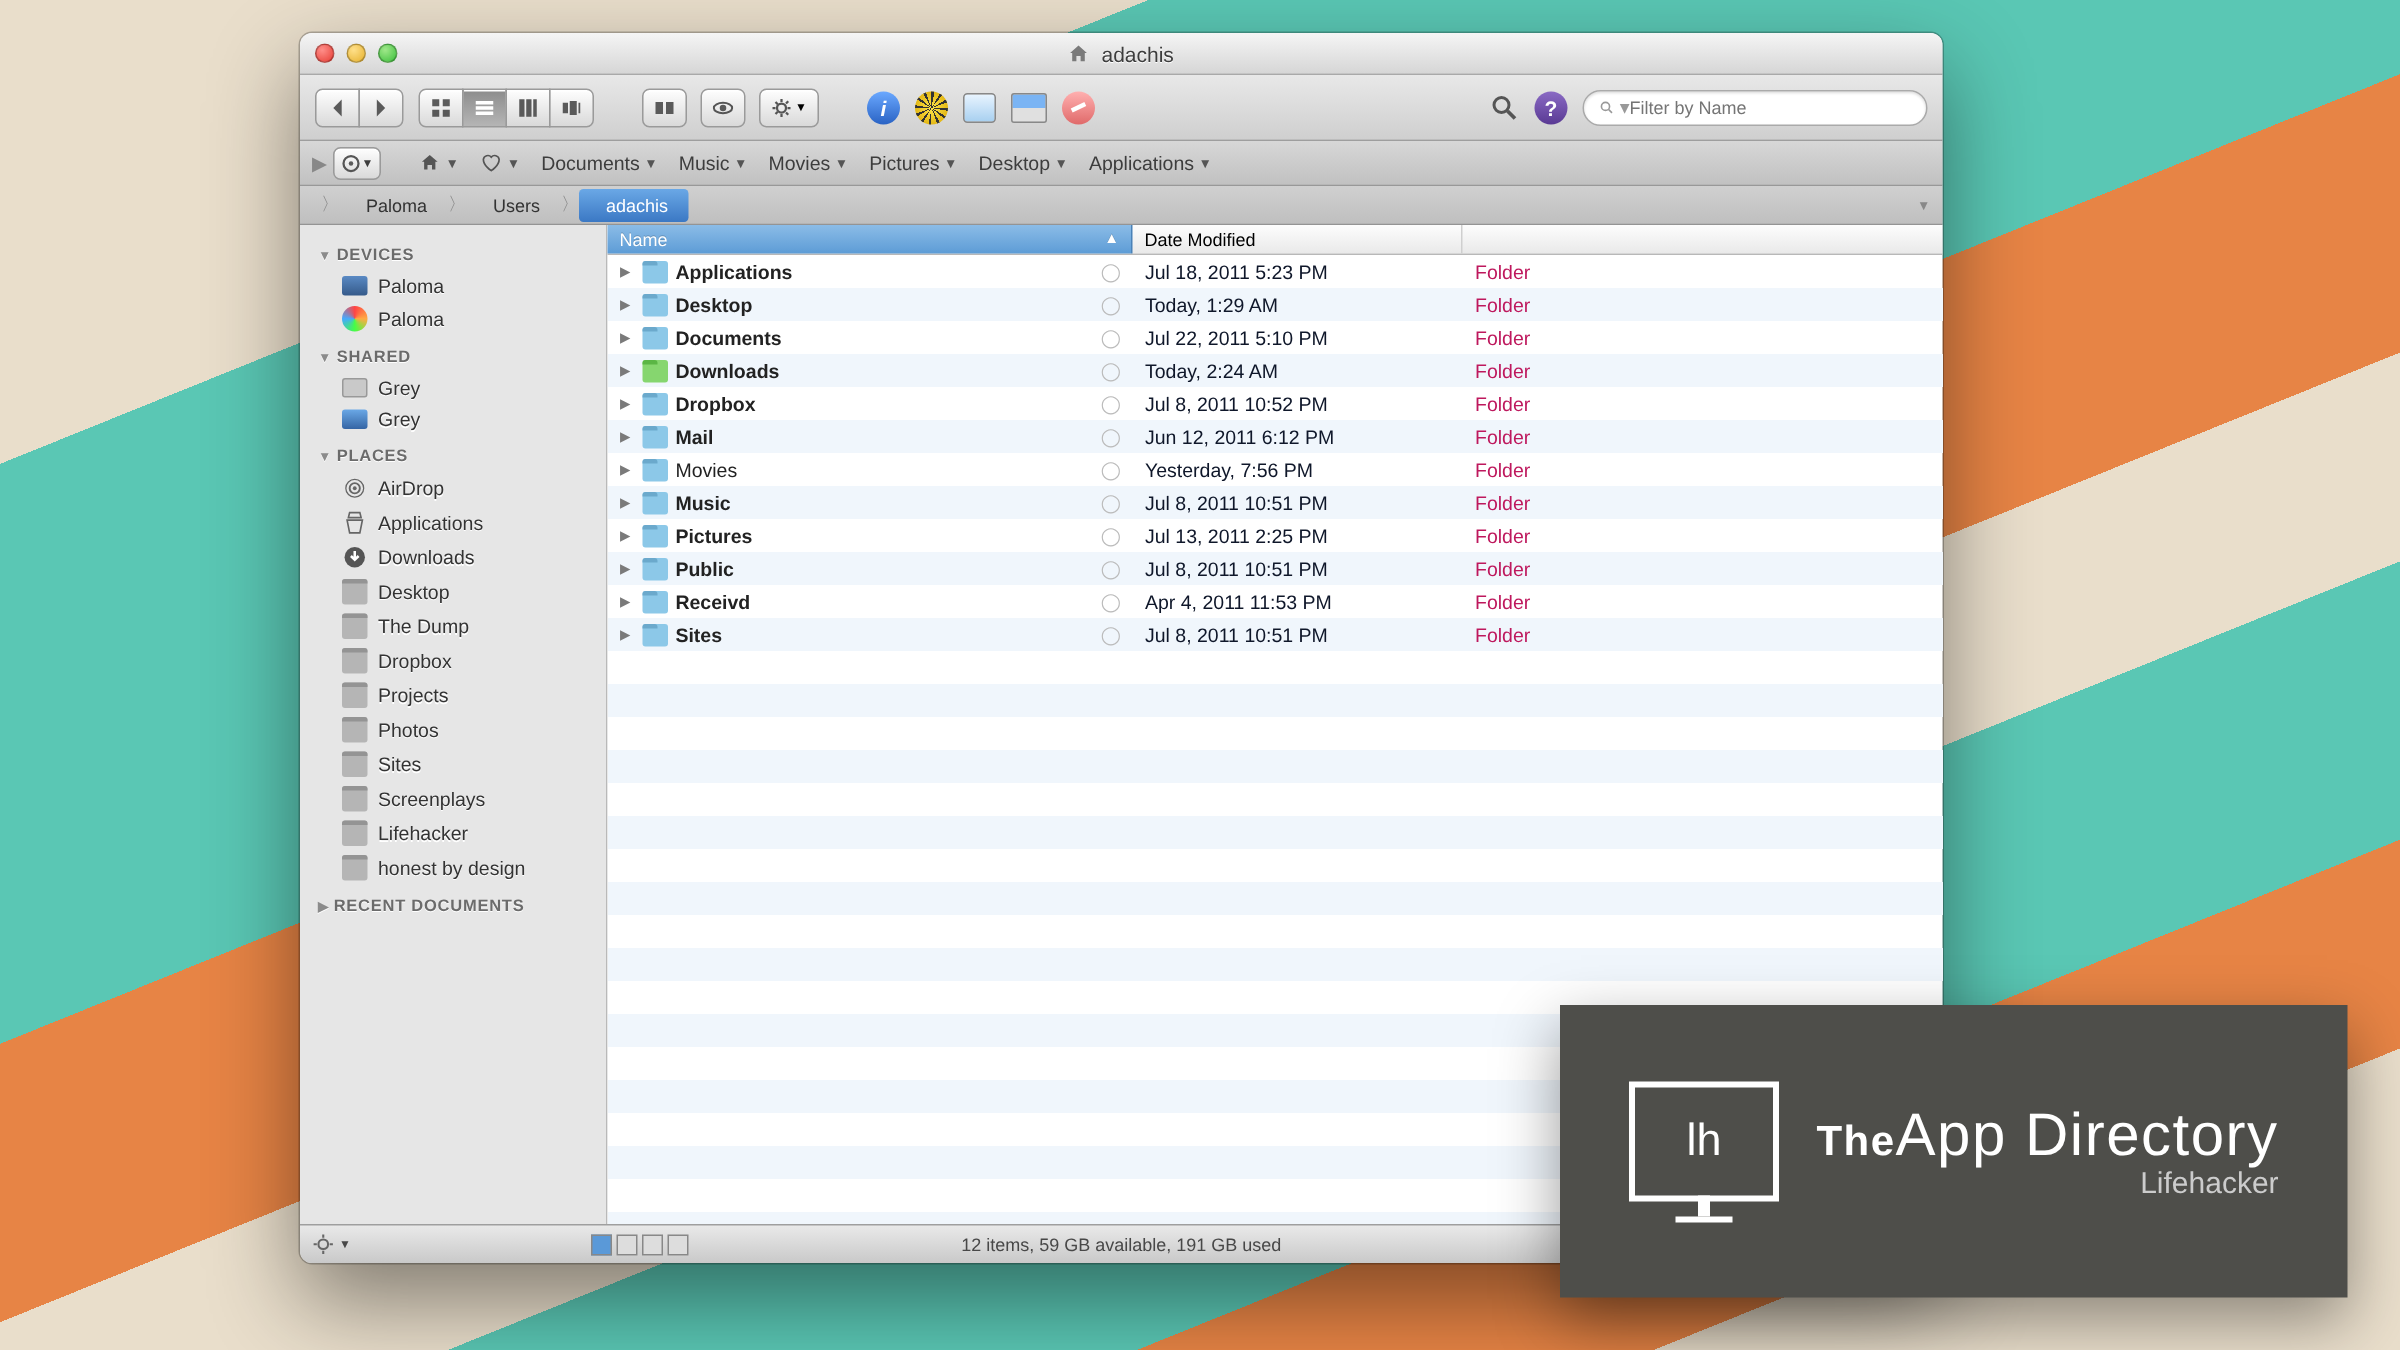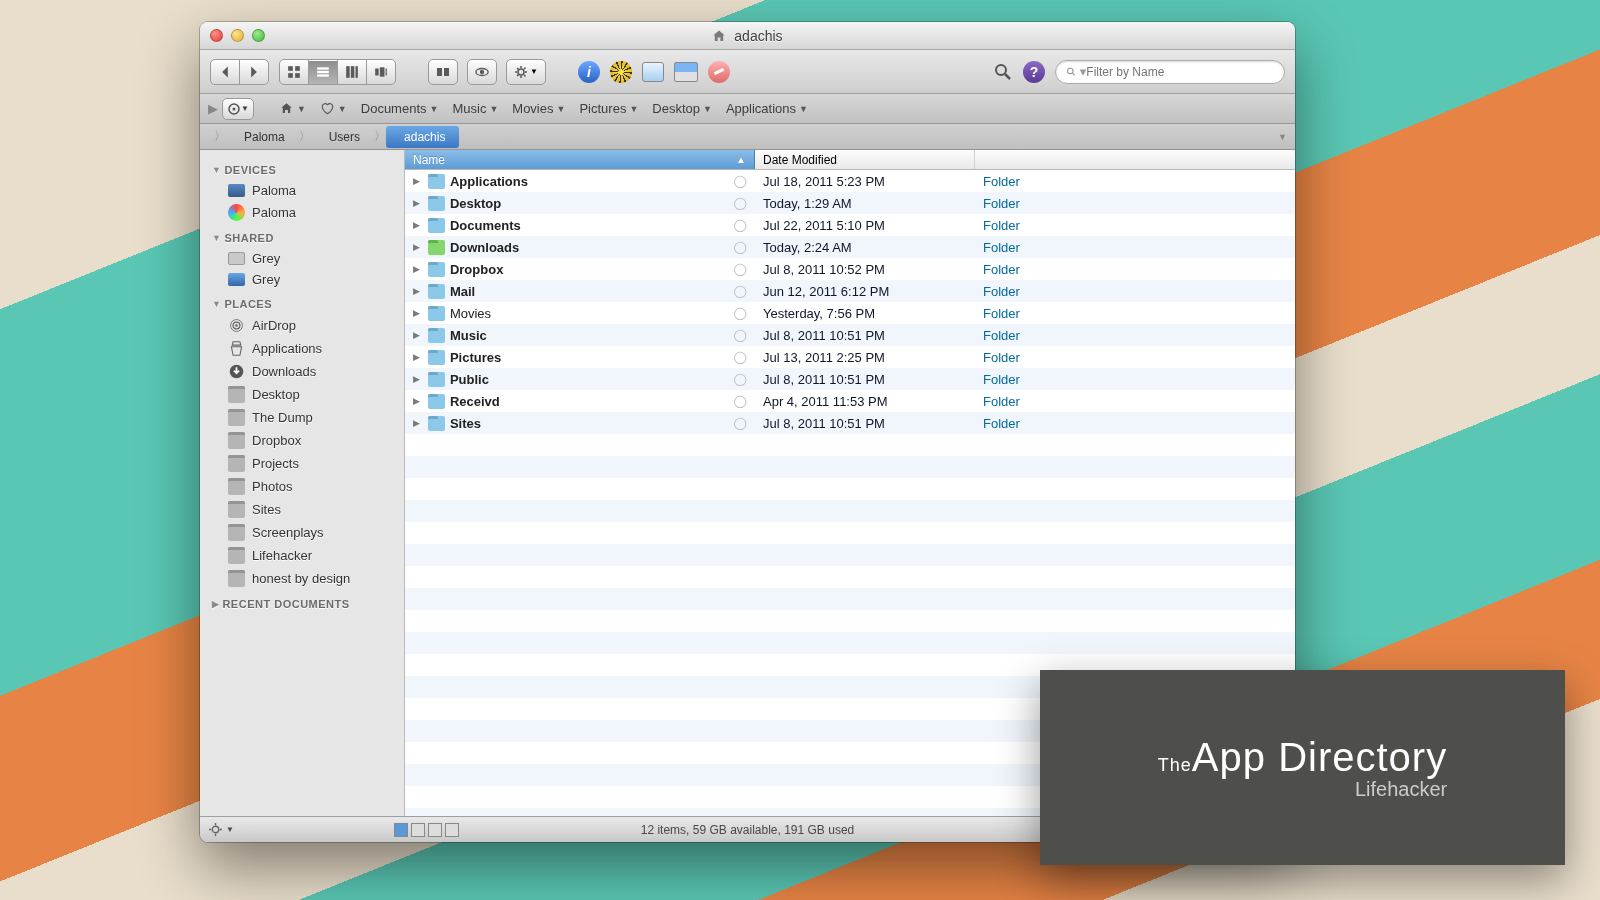--- a/index.html
+++ b/index.html
@@ -176,21 +176,21 @@
 .colhead .c-kind{flex:1;}
 .rows{flex:1; overflow:auto;}
 .row{
   display:flex; height:22px; align-items:center;
   font-size:13px; color:#222;
 }
 .row:nth-child(even){background:#f0f6fc;}
 .row .c{padding:0 8px;display:flex;align-items:center;gap:5px;}
 .row .c-name{flex:0 0 350px;}
 .row .c-date{flex:0 0 220px; color:#0f172a;}
-.row .c-kind{flex:1; color:#0369a1;}
+.row .c-kind{flex:1; color:#be185d;}
 .row .disc{font-size:9px;color:#7a7a7a;margin-right:3px;}
 .row .fico{width:17px;height:15px;background:#8cc8e8;border-radius:2px;position:relative;flex-shrink:0;}
 .row .fico::before{content:"";position:absolute;top:0;left:0;width:60%;height:3px;background:#6ba9cc;border-radius:2px 2px 0 0;}
 .row .fico.special{background:#86d66f;}
 .row .fico.special::before{background:#5bb645;}
 .row .bold{font-weight:bold;}
 .row .eject{margin-left:auto;color:#bbb;font-size:12px;}
 
 .statusbar{
   height:26px;
@@ -216,21 +216,21 @@
   display:flex; align-items:center; justify-content:center;
   box-shadow:0 15px 40px rgba(0,0,0,.4);
   gap:25px;
 }
 .badge .mon{position:relative;width:100px;height:80px;border:4px solid #fff;margin-bottom:14px;}
 .badge .mon::after{content:"";position:absolute;bottom:-18px;left:50%;transform:translateX(-50%);width:38px;height:4px;background:#fff;}
 .badge .mon::before{content:"";position:absolute;bottom:-14px;left:50%;transform:translateX(-50%);width:8px;height:14px;background:#fff;}
 .badge .mon span{position:absolute;inset:0;display:flex;align-items:center;justify-content:center;font-size:30px;font-weight:300;}
 .badge .text{font-weight:200;}
 .badge .text .l1{font-size:40px;letter-spacing:1px;}
-.badge .text .l1 .thin{font-weight:400;font-size:18px;}
+.badge .text .l1 .thin{font-weight:700;font-size:28px;}
 .badge .text .l2{font-size:20px;text-align:right;color:#ccc;margin-top:-2px;}
 </style>
 </head>
 <body>
 
 <div class="wallpaper"></div>
 
 <div class="finder">
 
   <div class="titlebar">
@@ -658,17 +658,20 @@
     <div class="right" style="margin-left:160px;position:relative;">
       <span class="mini on"></span>
       <span class="mini"></span>
       <span class="mini"></span>
       <span class="mini"></span>
     </div>
   </div>
 </div>
 
 <div class="badge">
+  <div class="mon">
+      <span>lh</span>
+    </div>
   <div class="text">
     <div class="l1"><span class="thin">The</span><span>App Directory</span></div>
     <div class="l2">Lifehacker</div>
   </div>
 </div>
 
 </body></html>

